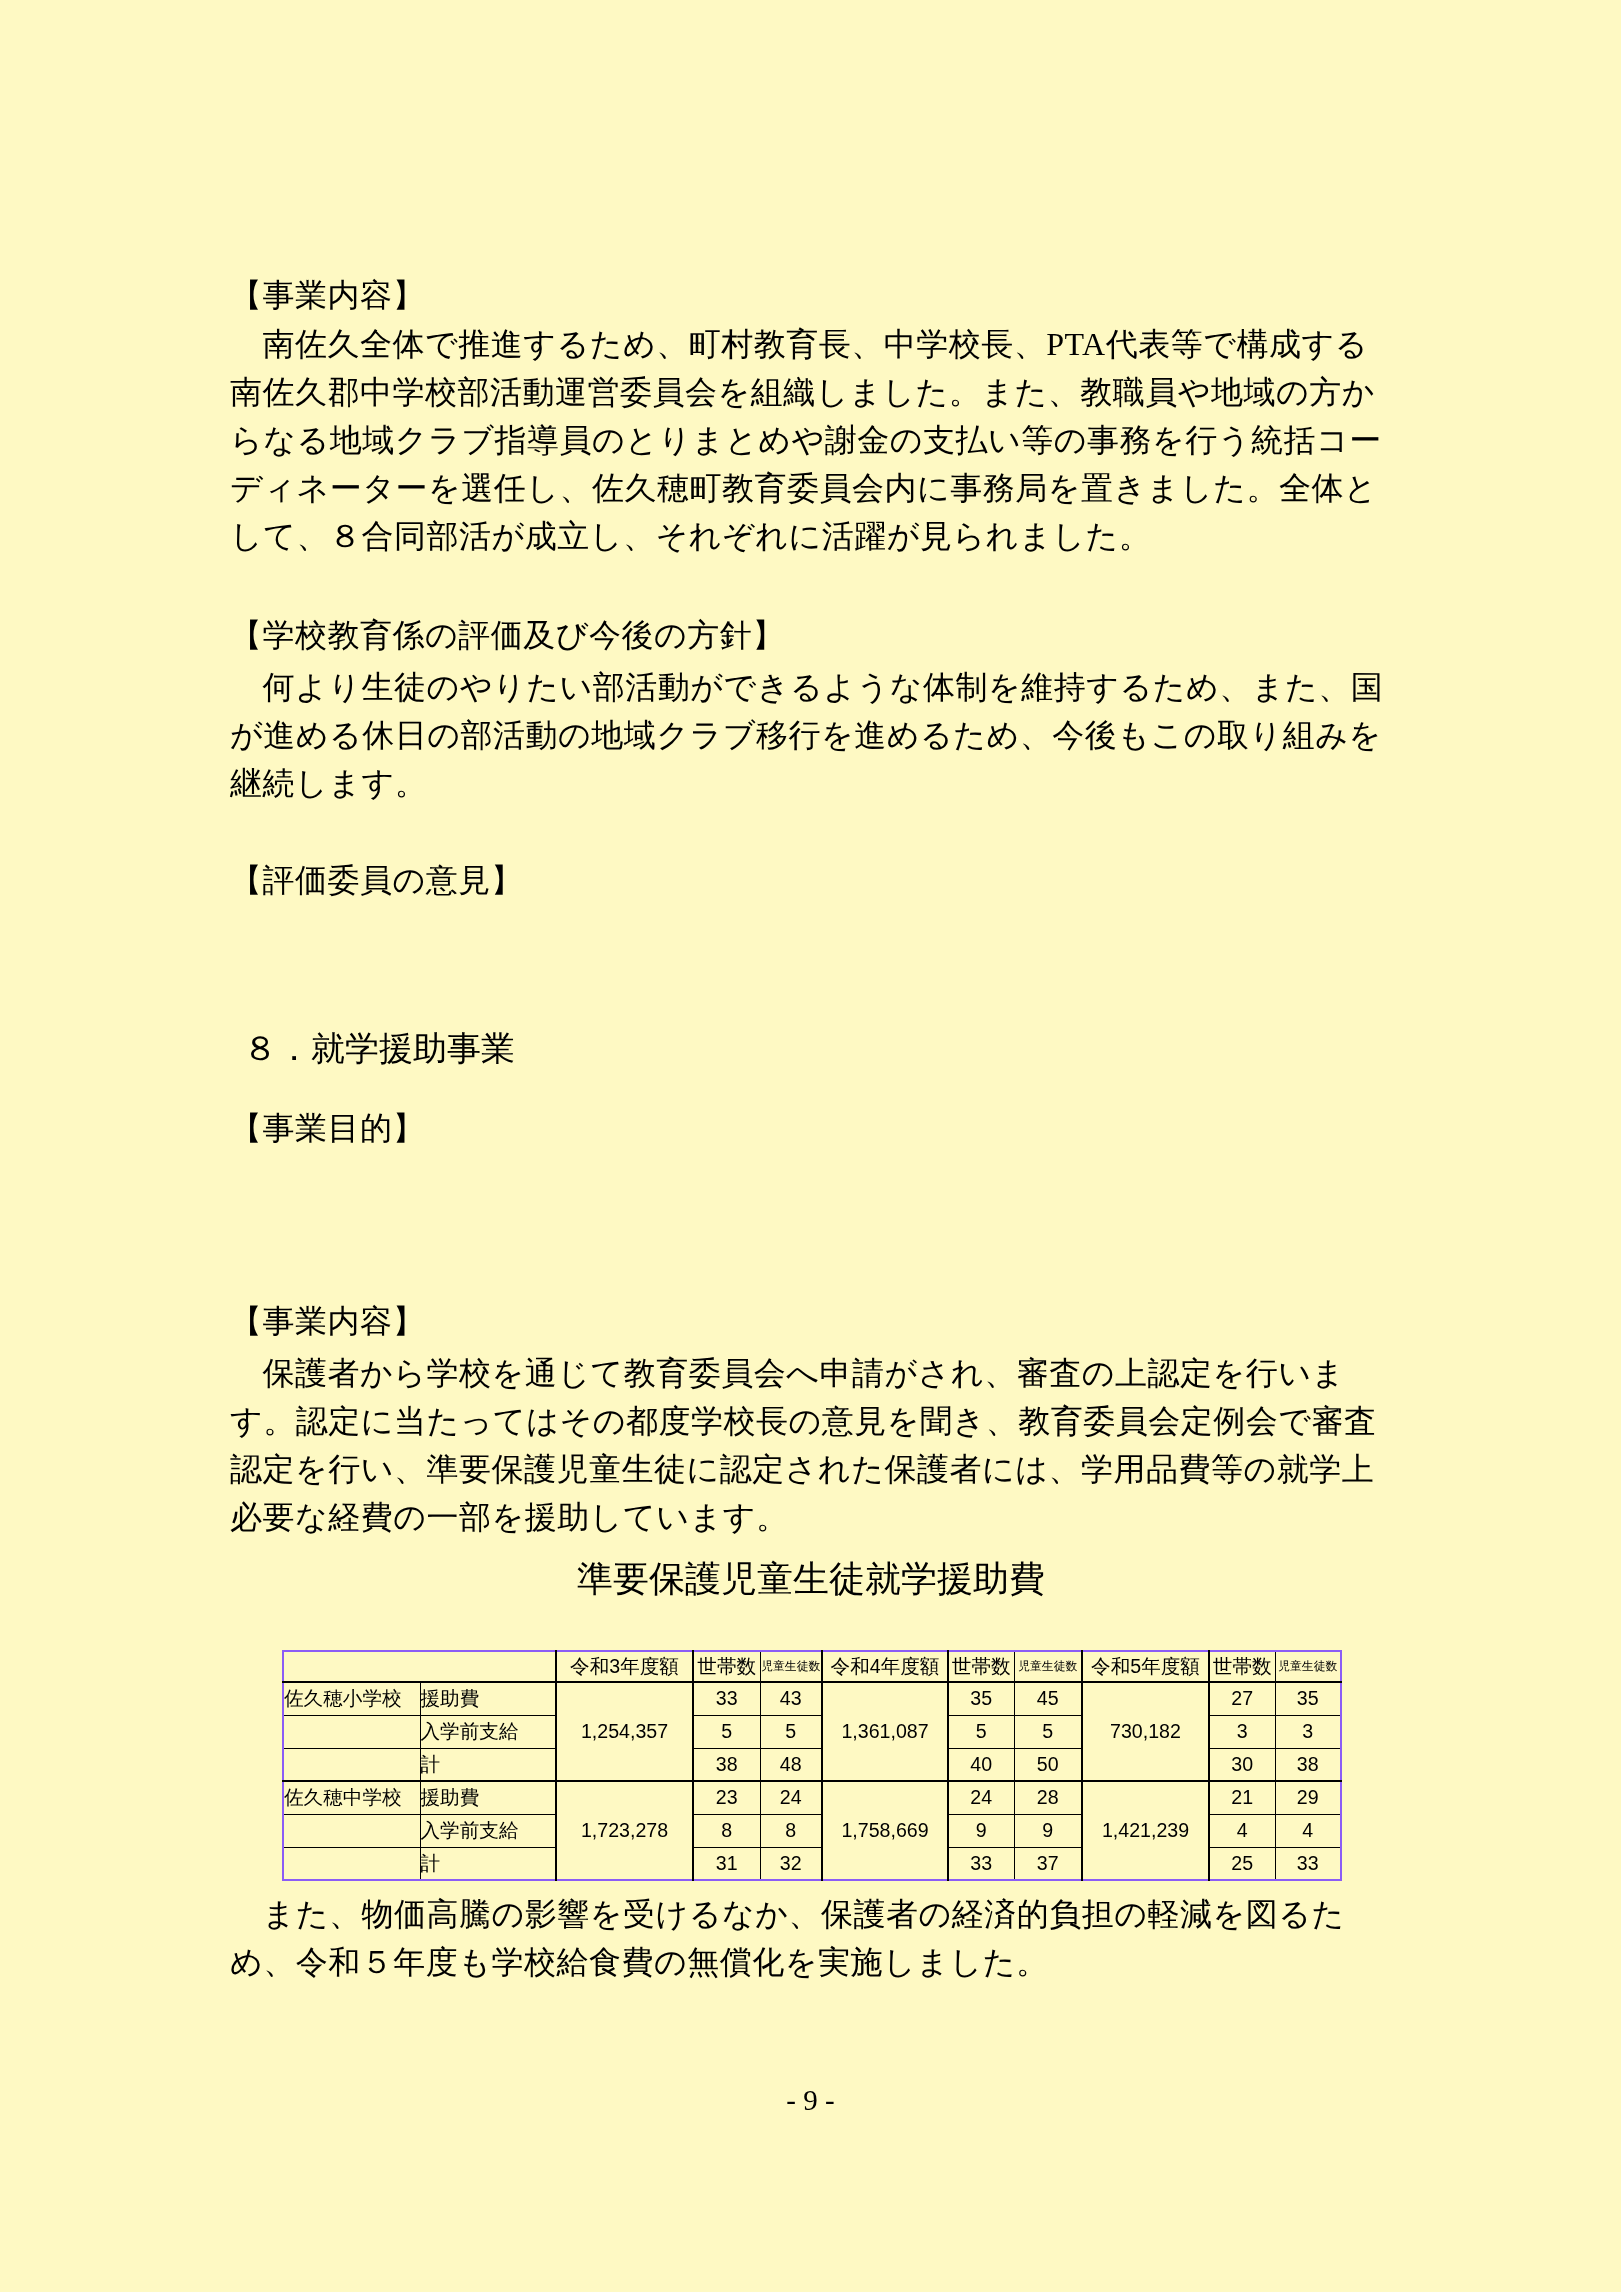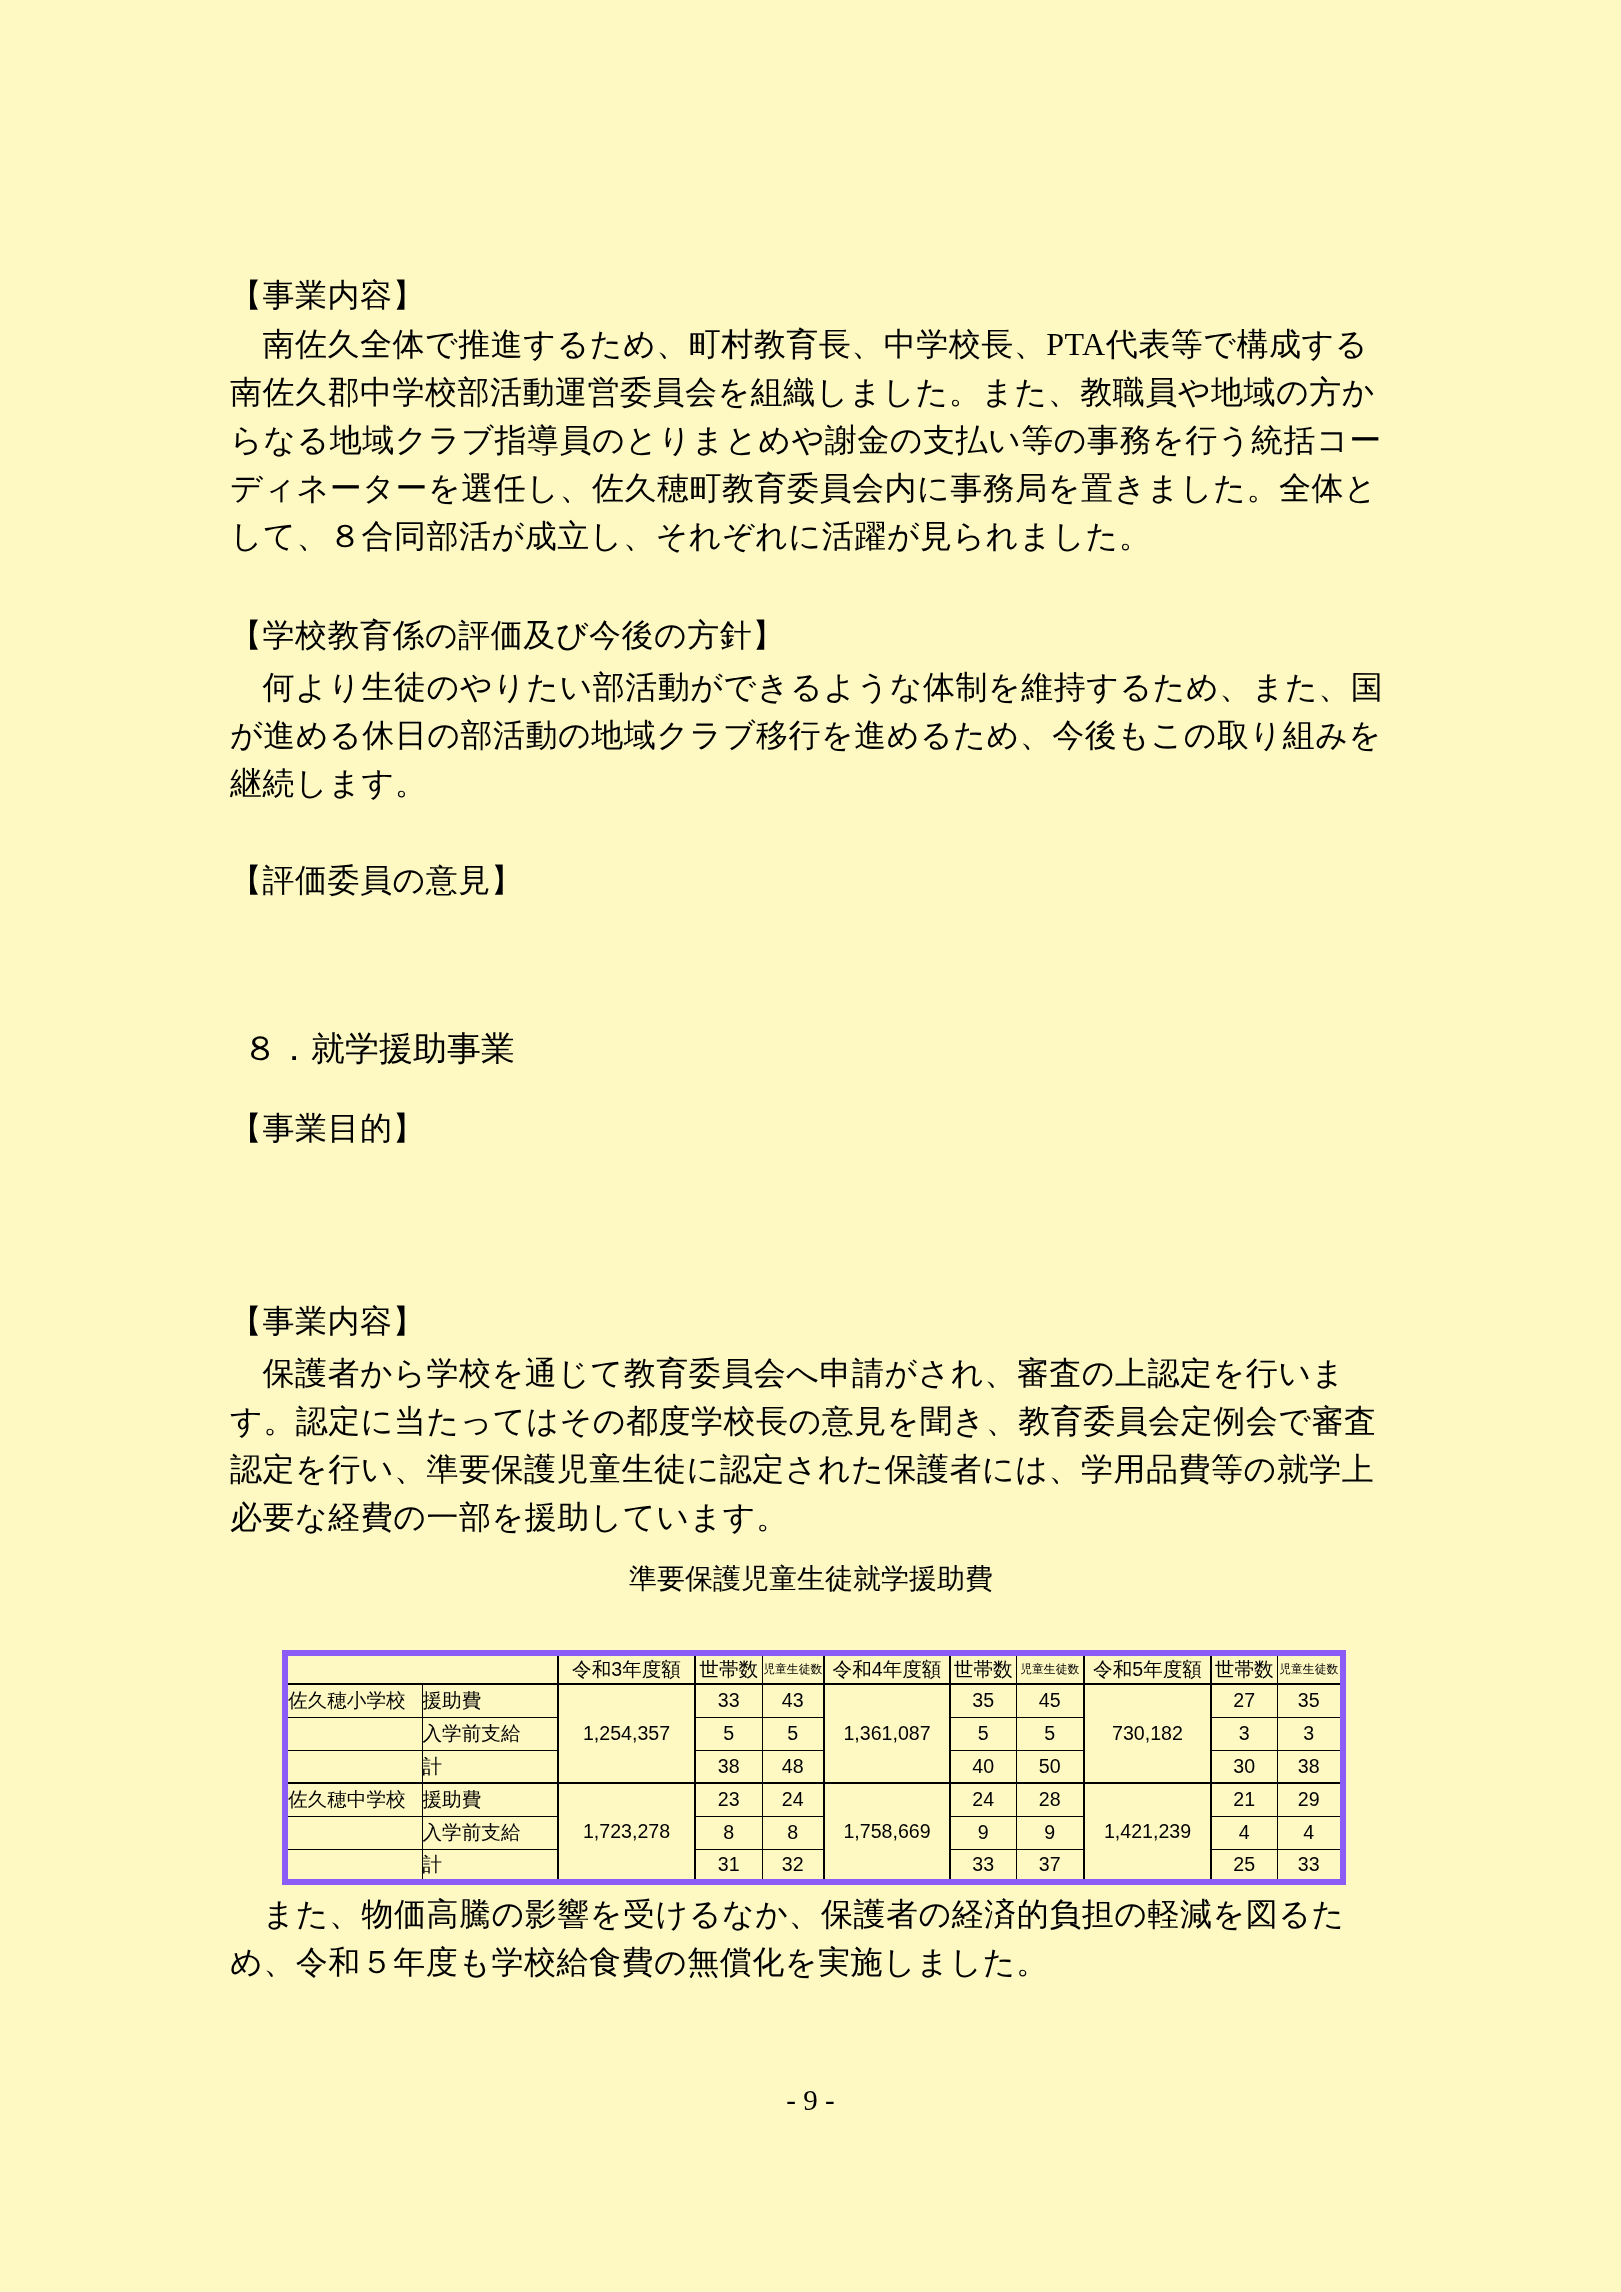--- a/index.html
+++ b/index.html
@@ -30,40 +30,40 @@
     font-size: 34px;
     line-height: 48px;
     color: #000;
   }
   .table-title {
     position: absolute;
     left: 282px;
     width: 1058px;
     text-align: center;
     font-family: "Liberation Sans", "DejaVu Sans", sans-serif;
-    font-size: 28px;
+    font-size: 36px;
     line-height: 48px;
     color: #000;
   }
   .page-number {
     position: absolute;
     left: 0; right: 0;
     text-align: center;
     font-family: "Liberation Serif", "DejaVu Serif", serif;
     font-size: 29px;
     color: #000;
   }
   table.assist {
     position: absolute;
     left: 282px;
     top: 1650px;
     border-collapse: collapse;
     table-layout: fixed;
     width: 1058px;
-    border: 6px solid #8b5cf6;
+    border: 2px solid #8b5cf6;
     font-family: "Liberation Sans", "DejaVu Sans", sans-serif;
     font-size: 19.6px;
     color: #000;
   }
   table.assist td { border: 1px solid #000; padding: 0; vertical-align: middle; overflow: hidden; }
   table.assist tr { height: 33px; }
   table.assist tr.hrow { height: 31px; }
   td.hd  { text-align: center; }
   td.hd.small { font-size: 11.8px; }
   td.cat { text-align: left; padding-left: 5.9px; }

